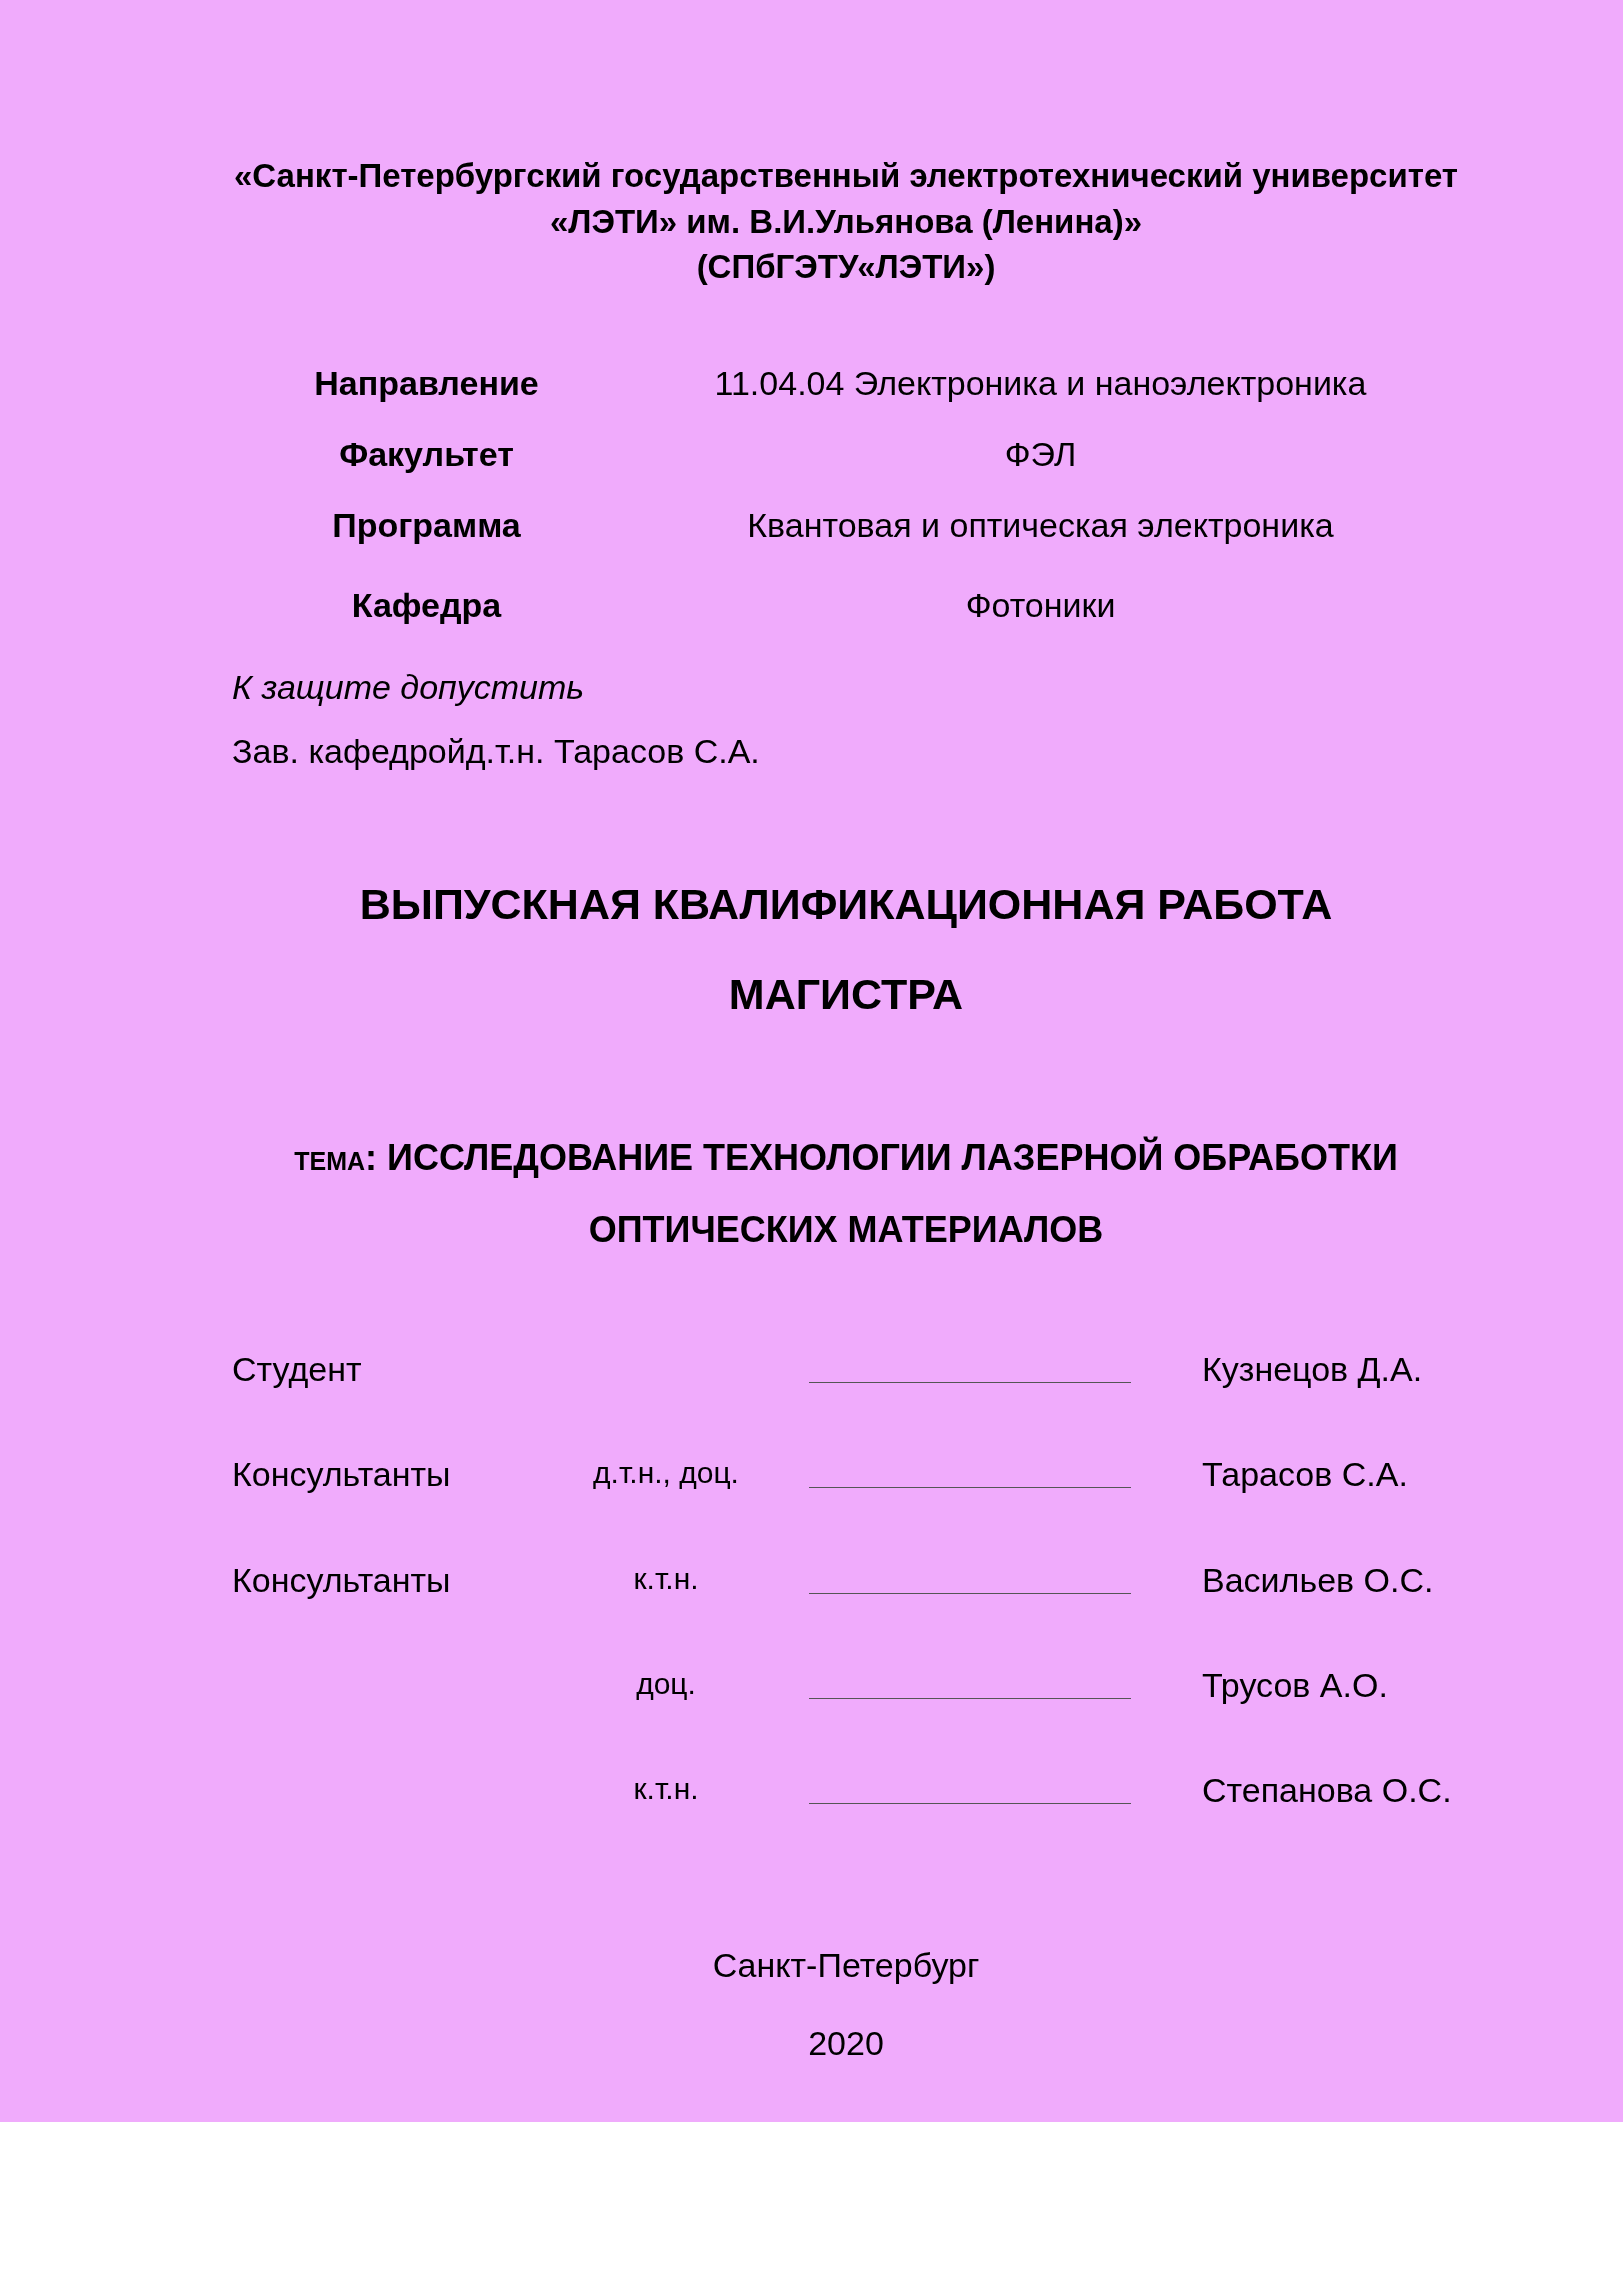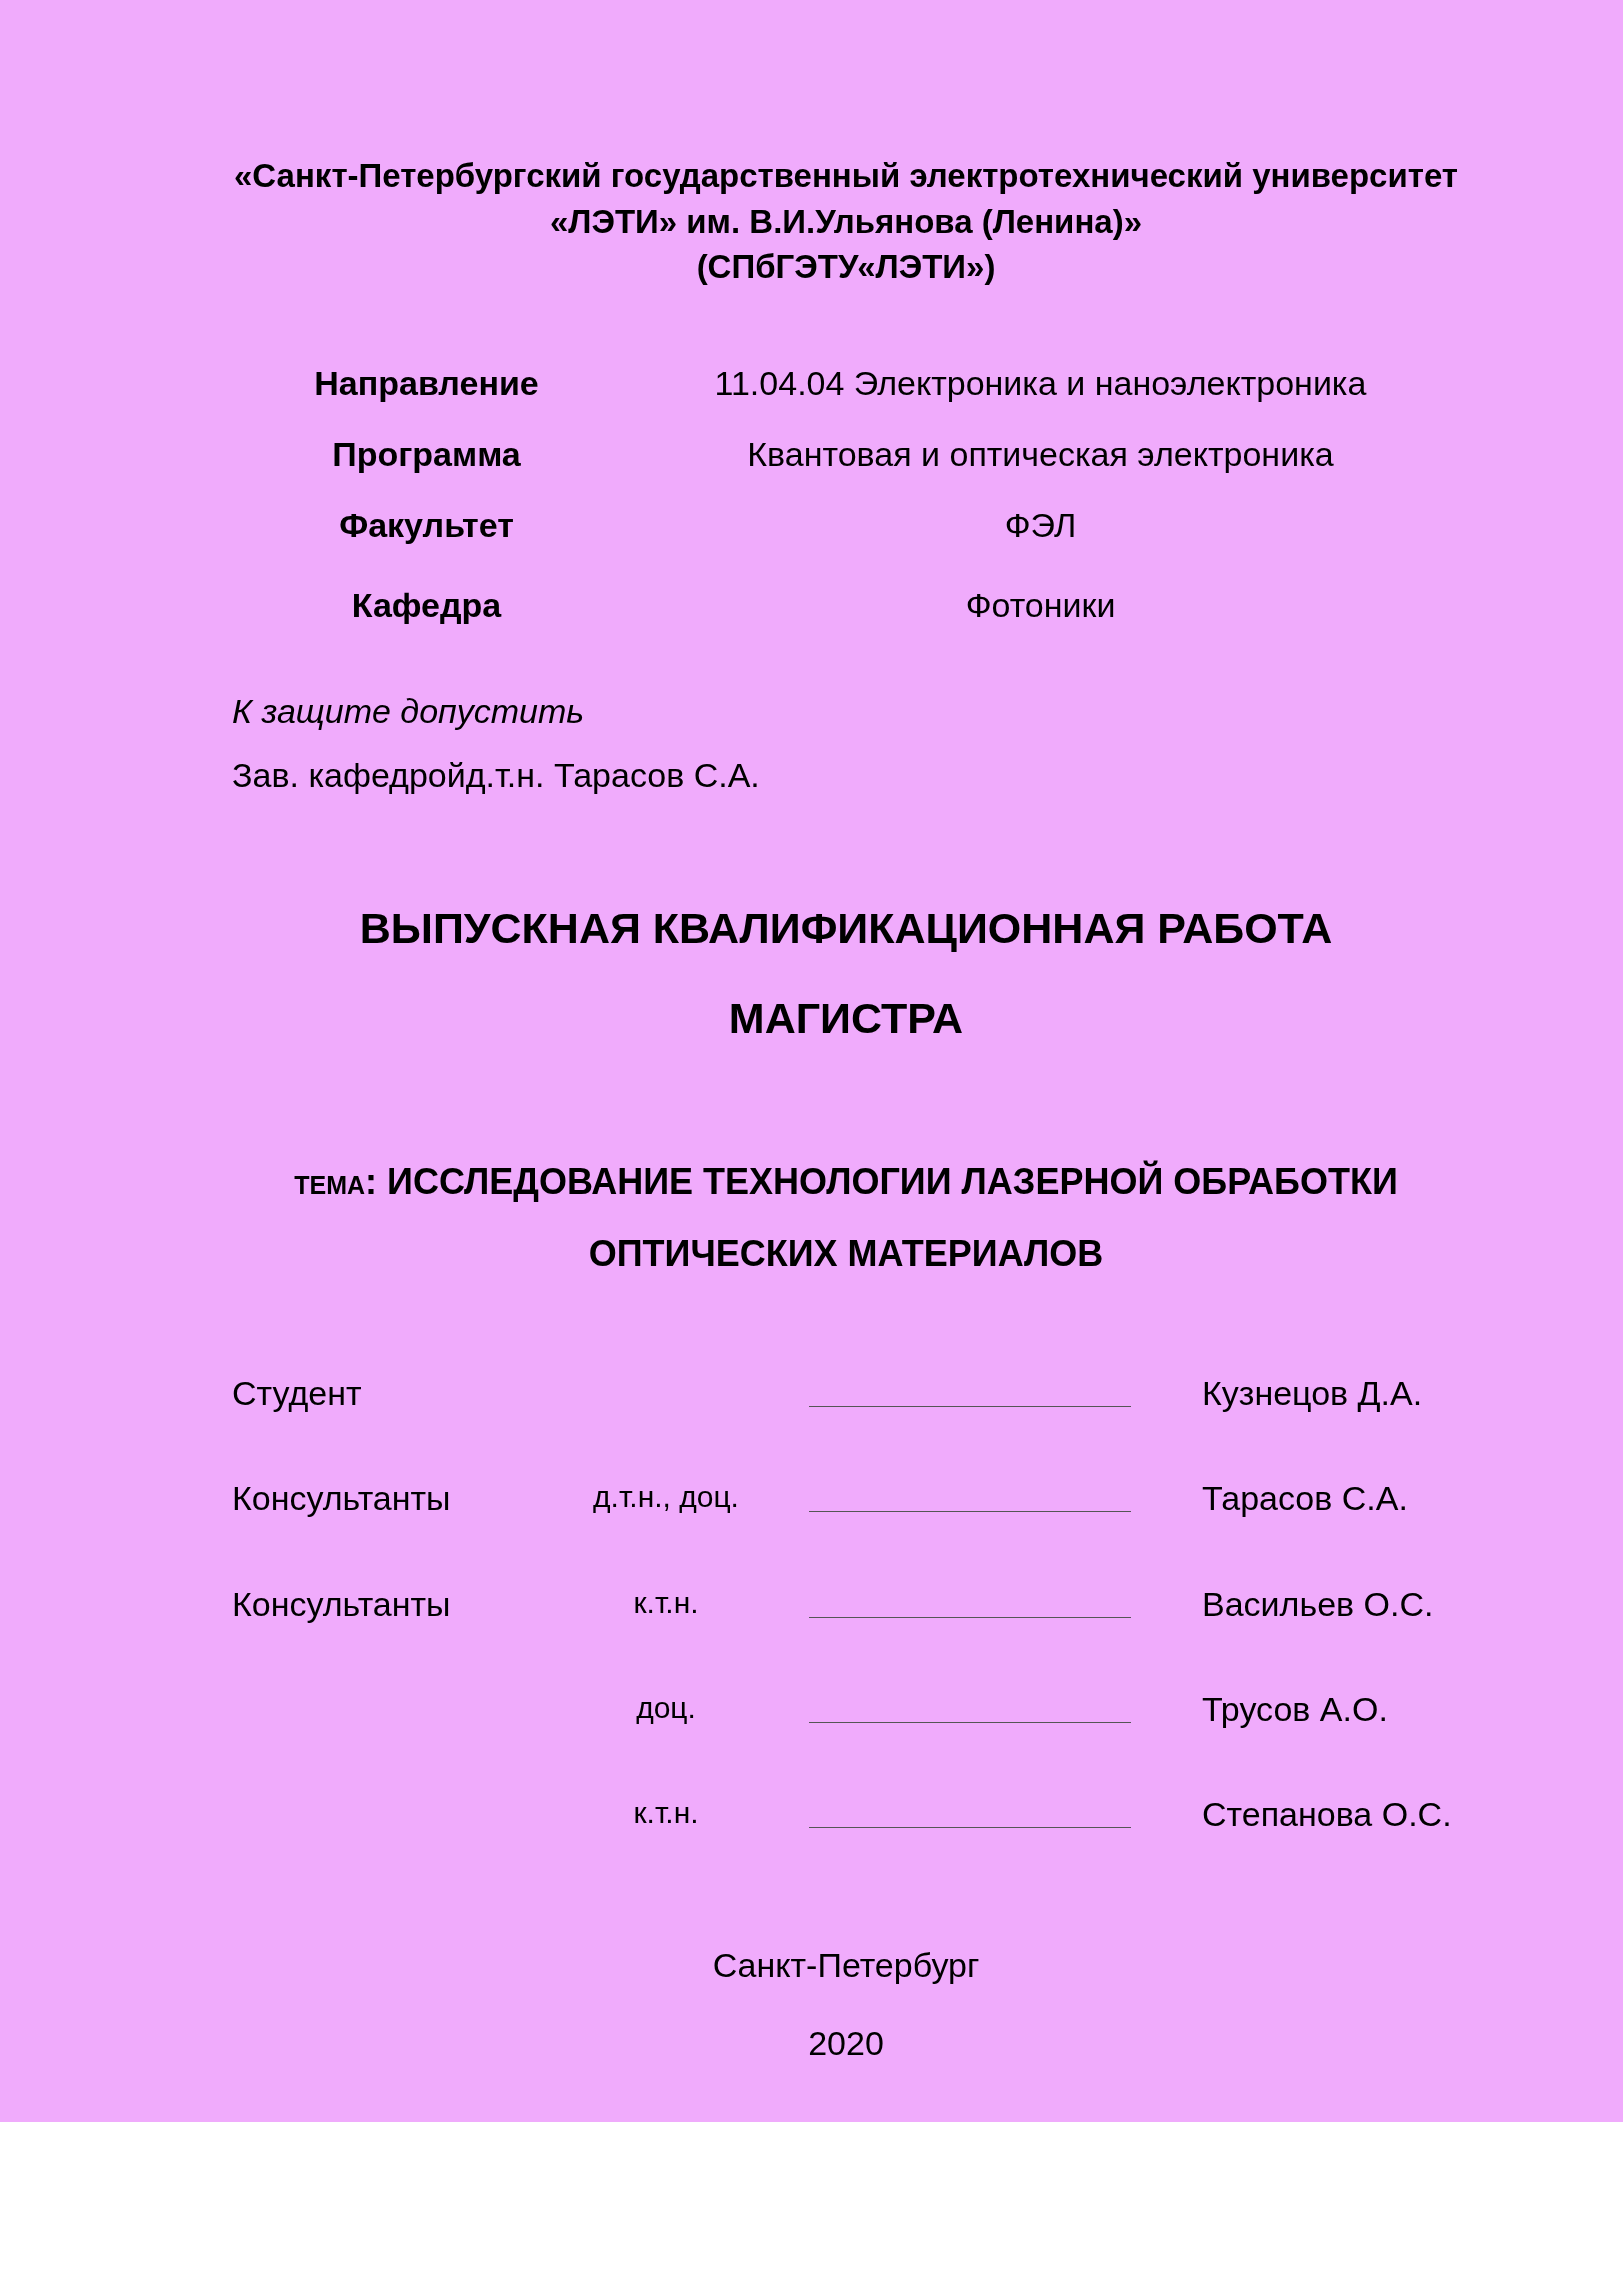--- a/index.html
+++ b/index.html
@@ -42,21 +42,21 @@
   .field-label {
     font-weight: bold;
     width: 389px;
     flex: 0 0 389px;
   }
   .field-value {
     flex: 1 1 auto;
   }
   
   .admission {
-    margin-top: 68px;
+    margin-top: 44px;
     font-size: 34px;
   }
   .admission-statement {
     font-style: italic;
   }
   .admission-row {
     display: flex;
     justify-content: flex-start;
     margin-top: 25px;
   }
@@ -140,26 +140,26 @@
     <div>«ЛЭТИ» им. В.И.Ульянова (Ленина)»</div>
     <div>(СПбГЭТУ«ЛЭТИ»)</div>
   </div>
 
   <div class="fields">
     <div class="field-row">
       <span class="field-label">Направление</span>
       <span class="field-value">11.04.04 Электроника и наноэлектроника</span>
     </div>
     <div class="field-row">
+      <span class="field-label">Факультет</span>
+      <span class="field-value">ФЭЛ</span>
+    </div>
+    <div class="field-row">
       <span class="field-label">Программа</span>
       <span class="field-value">Квантовая и оптическая электроника</span>
-    </div>
-    <div class="field-row">
-      <span class="field-label">Факультет</span>
-      <span class="field-value">ФЭЛ</span>
     </div>
     <div class="field-row last">
       <span class="field-label">Кафедра</span>
       <span class="field-value">Фотоники</span>
     </div>
   </div>
 
   <div class="admission">
     <div class="admission-statement">К защите допустить</div>
     <div class="admission-row">

